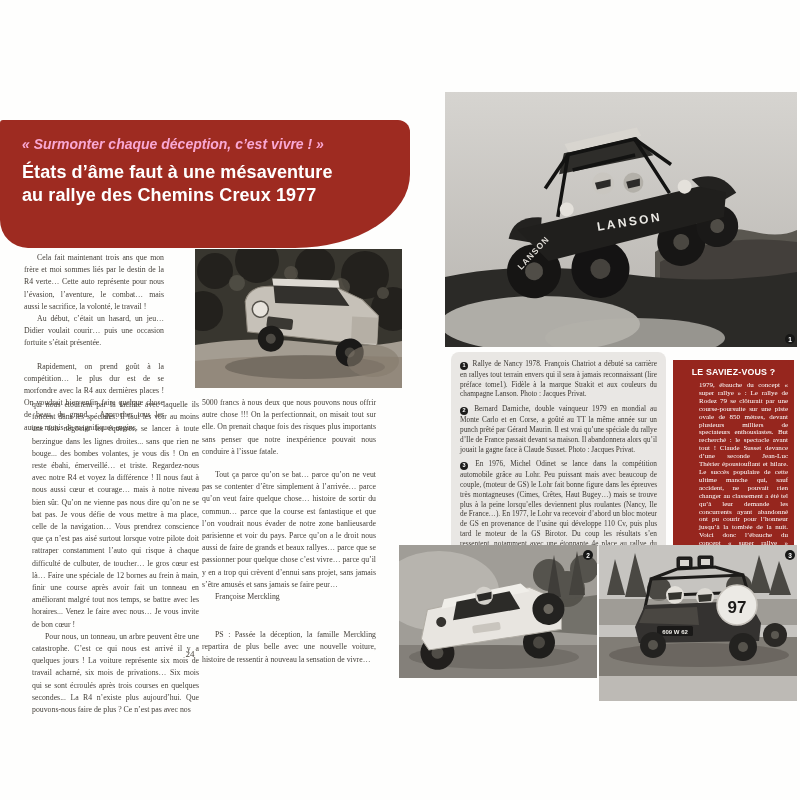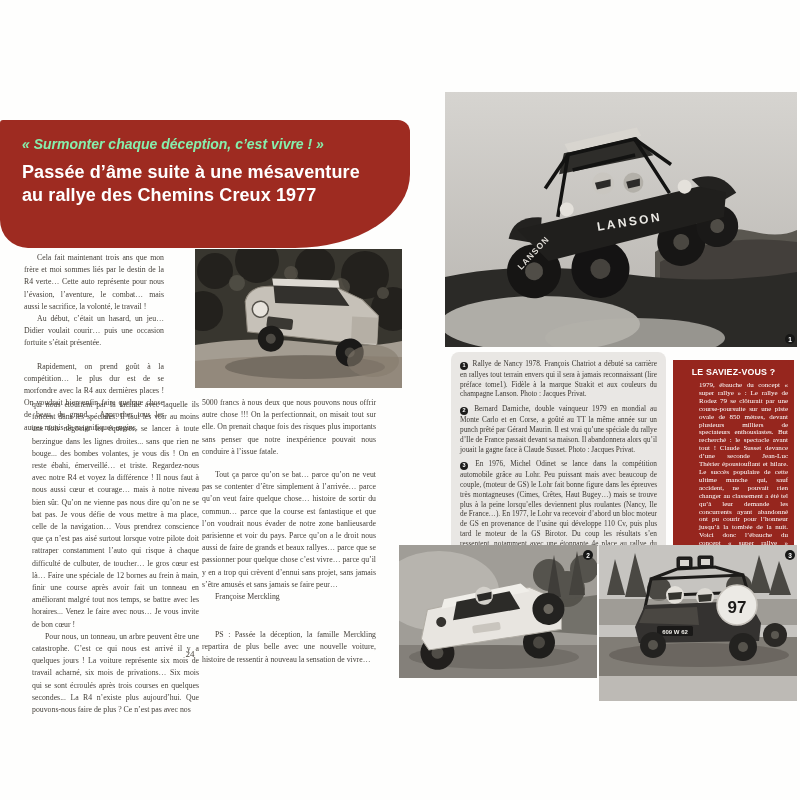--- a/index.html
+++ b/index.html
@@ -4,21 +4,21 @@
 <style>
   html,body{margin:0;padding:0;background:#ffffff;}
   #page{position:relative;width:800px;height:800px;background:#fefefd;overflow:hidden;
         font-family:"Liberation Serif","DejaVu Serif",serif;color:#45403a;}
 
   
   .banner{position:absolute;left:0;top:120px;width:410px;height:128px;
           border-radius:3px 12px 115px 28px / 3px 12px 74px 28px;
           padding:16px 0 0 22px;box-sizing:border-box;}
   .banner .quote{font-family:"Liberation Sans","DejaVu Sans",sans-serif;
-                 font-style:italic;font-weight:bold;font-size:14px;color:#86efac;margin-bottom:9px;}
+                 font-style:italic;font-weight:bold;font-size:14px;color:#f9a8d4;margin-bottom:9px;}
   .banner .t1,.banner .t2{font-family:"Liberation Sans","DejaVu Sans",sans-serif;
                  font-weight:bold;font-size:18px;line-height:23px;color:#fff;letter-spacing:.1px;}
 
   
   .textcol{position:absolute;text-align:justify;font-size:7.8px;line-height:12.2px;}
   .textcol p{margin:0;text-indent:13px;}
   #col1top{left:24px;top:252px;width:140px;}
   #col1top p:nth-child(3){margin-top:11px;}
   #col1bot{left:32px;top:399px;width:167px;}
   #col1bot p:first-child{text-indent:0;}
@@ -62,21 +62,21 @@
   #m2{left:583px;top:550px;}
   #m3{left:785px;top:550px;}
 </style>
 </head>
 <body>
 
 <div id="page">
 
   <div class="banner" style="background:#9e2b21;">
     <div class="quote">« Surmonter chaque déception, c’est vivre ! »</div>
-    <div class="t1">Passée d’âme suite à une mésaventure</div>
+    <div class="t1">États d’âme faut à une mésaventure</div>
     <div class="t2">au rallye des Chemins Creux 1977</div>
   </div>
 
   <div class="photo" id="photo-top">
     <svg width="352" height="255" viewBox="0 0 352 255" xmlns="http://www.w3.org/2000/svg">
       <defs>
         <linearGradient id="sky1" x1="0" y1="0" x2="0" y2="1">
           <stop offset="0" stop-color="#d6d4d0"></stop>
             <stop offset="1" stop-color="#b7b4af"></stop>
         </linearGradient>

